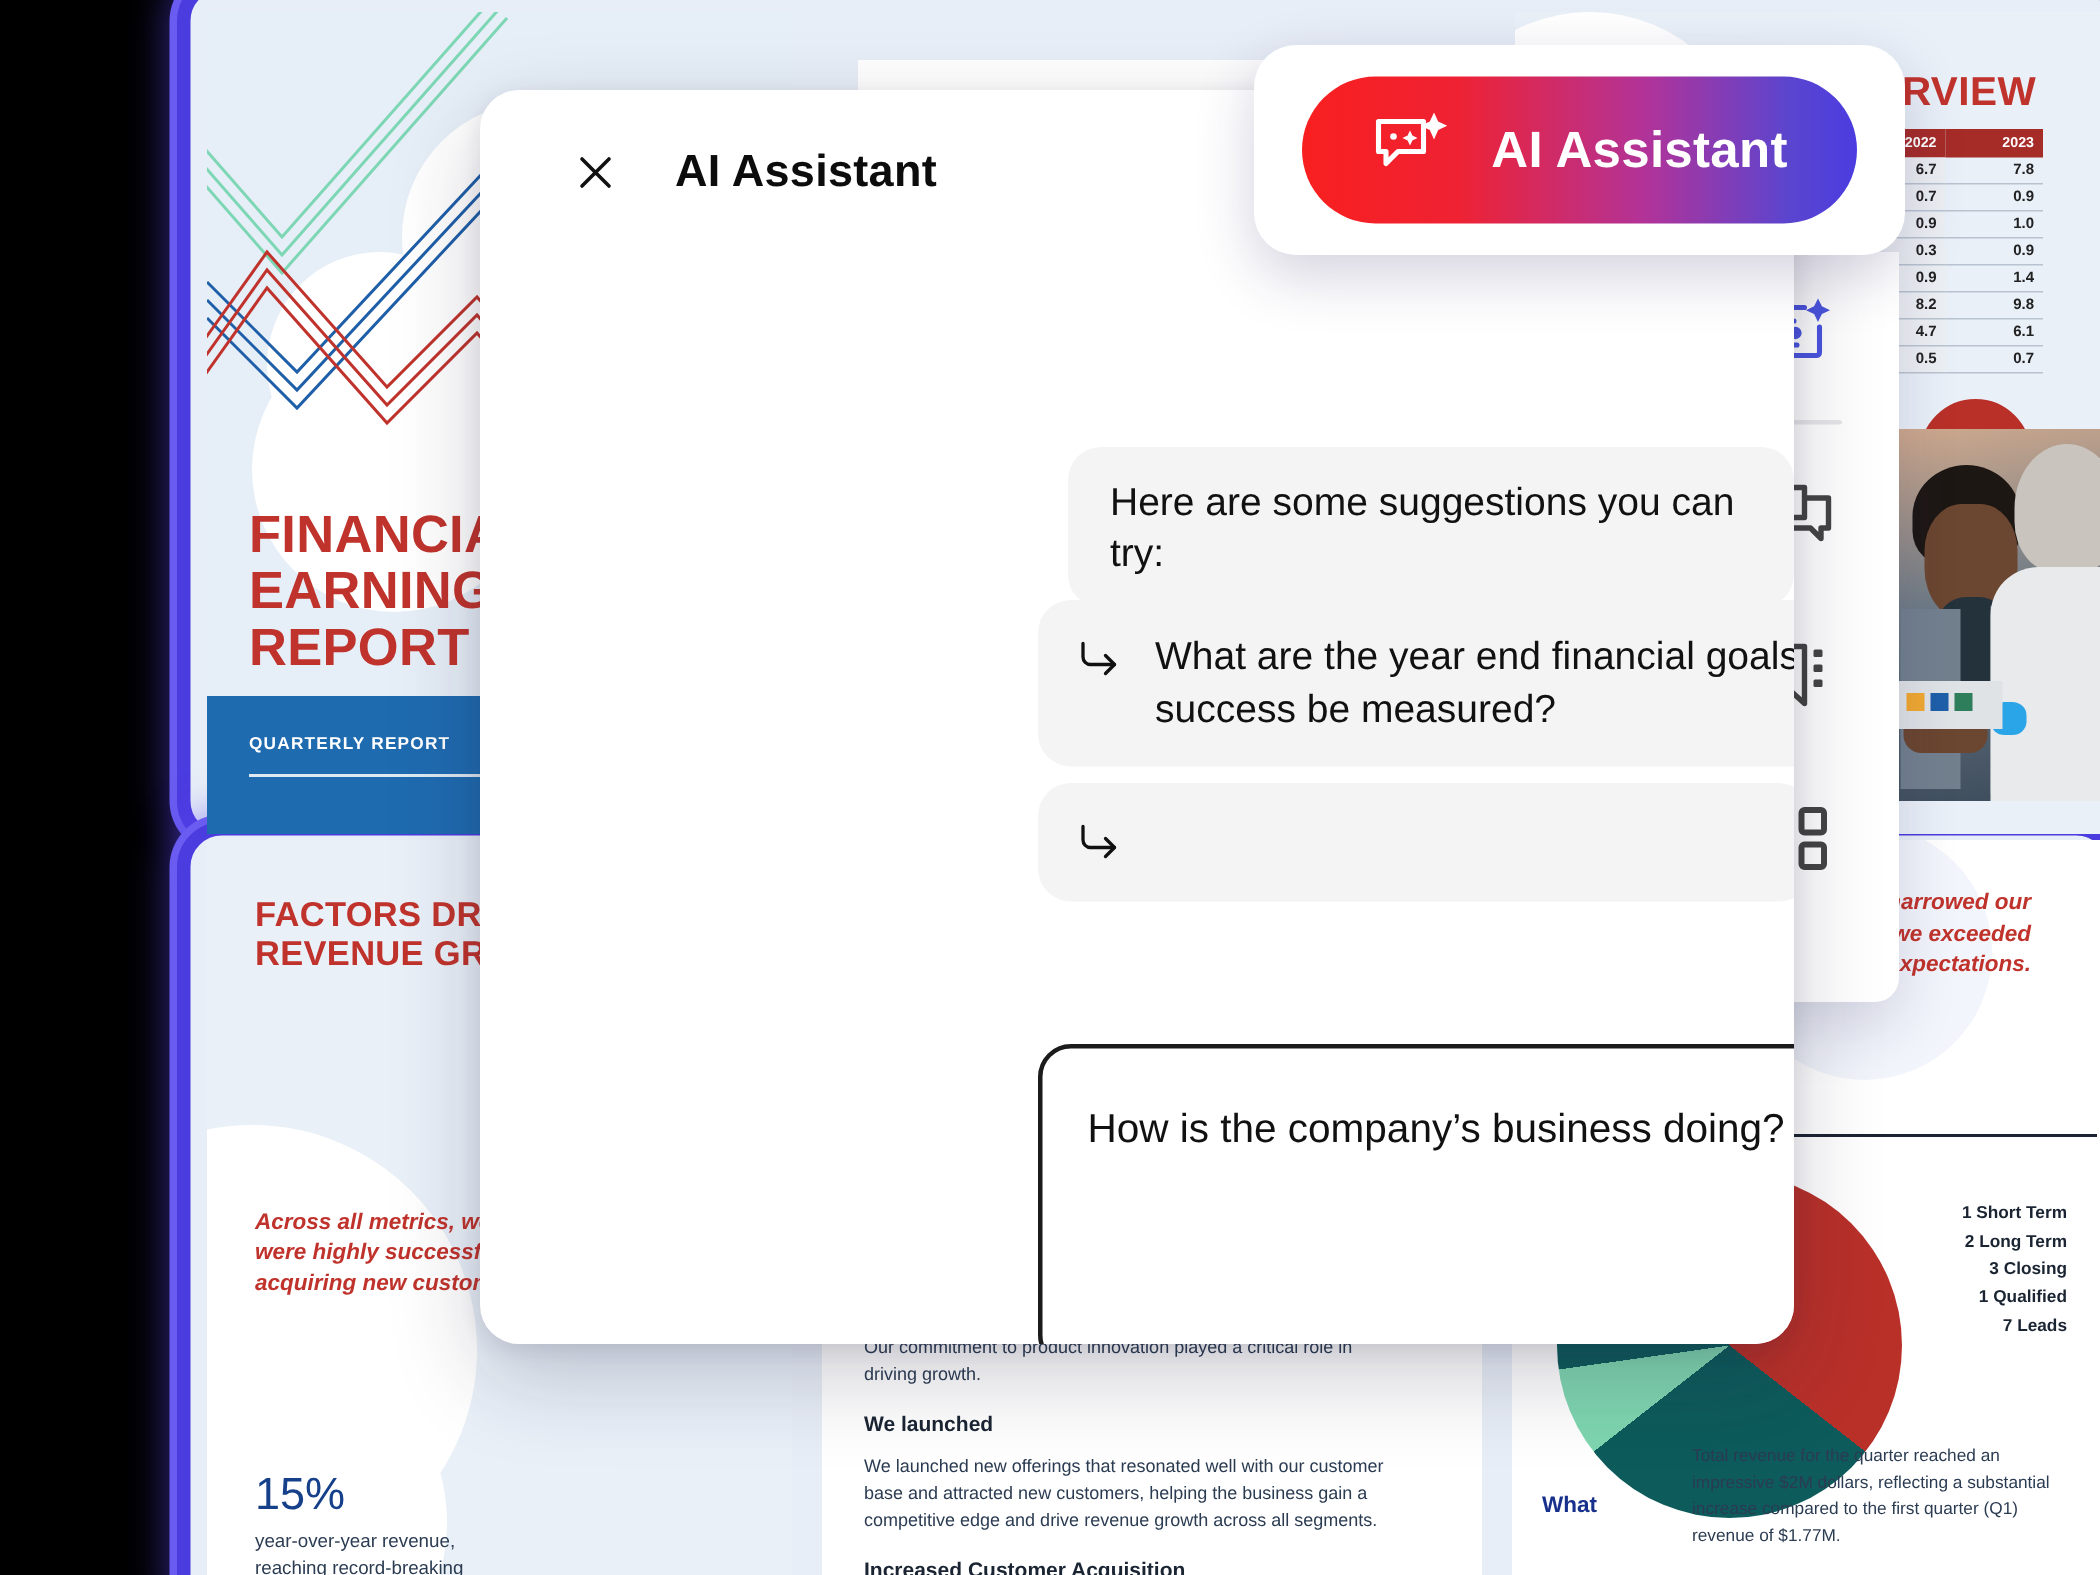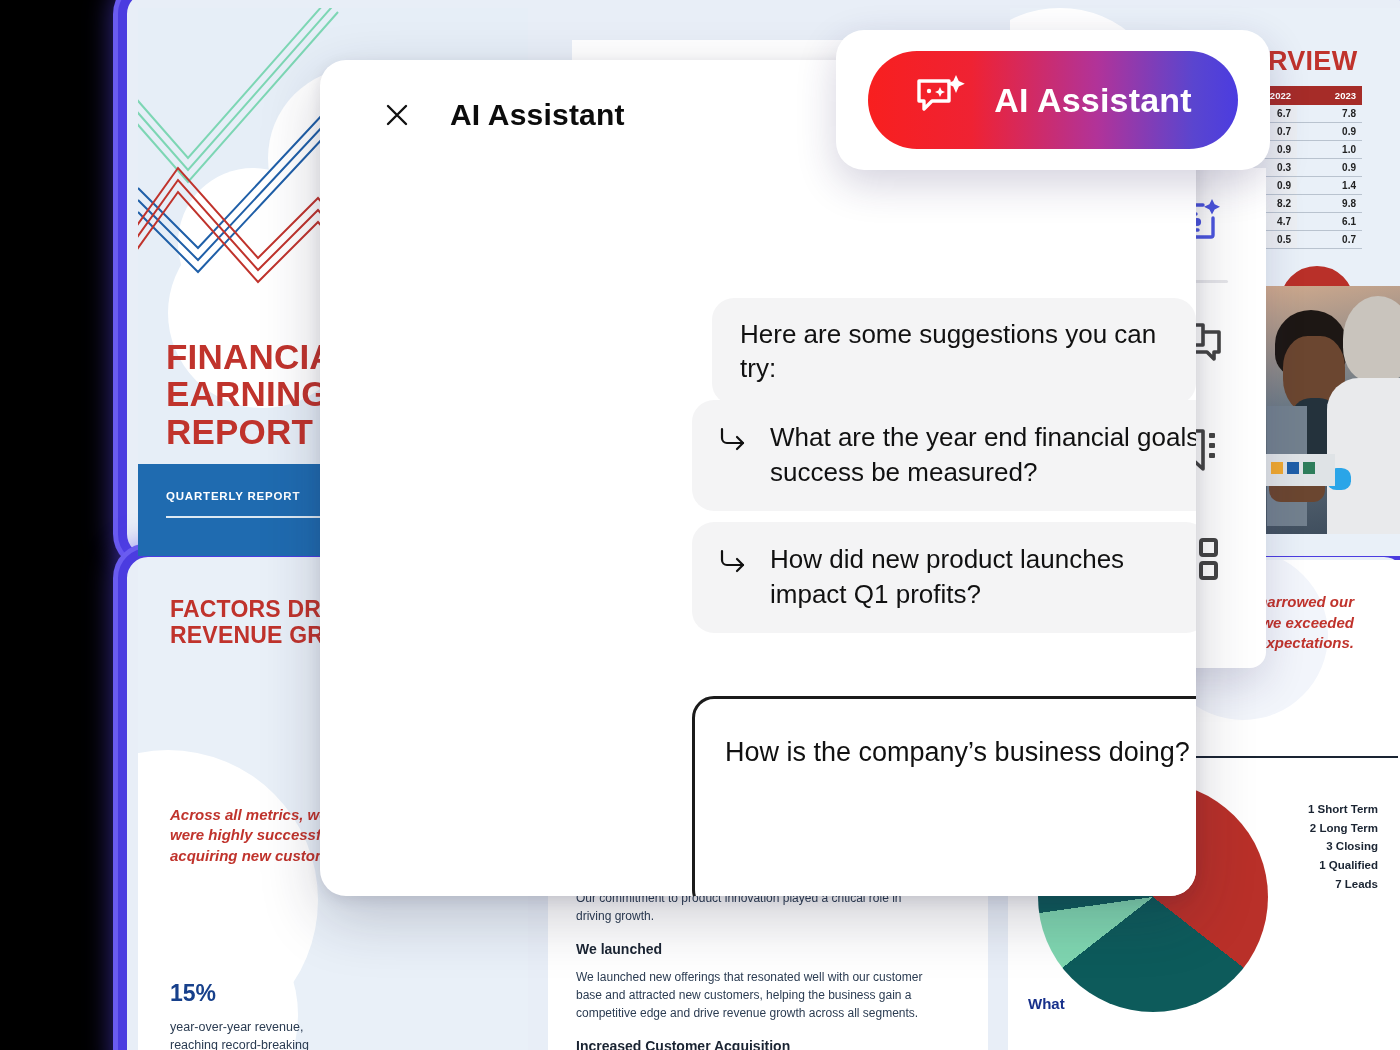--- a/index.html
+++ b/index.html
@@ -99,21 +99,21 @@
   .bl-head {
     position: absolute; left: 32px; top: 36px;
     color:#c0332c; font-weight:800; font-size:23px; line-height:1.15; letter-spacing:.2px;
   }
   .bl-pull {
     position: absolute; left: 32px; top: 245px; width: 190px;
     color:#c0332c; font-weight:800; font-style: italic; font-size:15px; line-height:1.35;
   }
   .bl-stat {
     position: absolute; left: 32px; top: 420px;
-    color:#17408b; font-weight:700; font-size:23px;
+    color:#17408b; font-weight:400; font-size:30px;
   }
   .bl-stat-sub {
     position: absolute; left: 32px; top: 458px; width: 160px;
     color:#2b3c52; font-size:12.5px; line-height:1.45;
   }
 
   
   #botmid { left: 548px; top: 560px; width: 440px; height: 500px; background:#ffffff; }
   .bm-col {
     position: absolute; left: 28px; top: 110px; width: 350px;
@@ -366,20 +366,21 @@
     <div class="br-rule"></div>
     <div class="pie"></div>
     <div class="pie-legend" id="pie-legend">
         <div>1 Short Term</div>
         <div>2 Long Term</div>
         <div>3 Closing</div>
         <div>1 Qualified</div>
         <div>7 Leads</div>
       </div>
     <div class="br-notes-label">What</div>
+    <div class="br-notes-body">Total revenue for the quarter reached an impressive $2M dollars, reflecting a substantial increase compared to the first quarter (Q1) revenue of $1.77M.</div>
   </div>
 
   <div id="toolbar">
     <div class="tb-item">
       <span>
         <svg width="52" height="48" viewBox="0 0 52 48" fill="none" stroke="#4b55e0" stroke-width="3.4" stroke-linecap="round" stroke-linejoin="round">
           <path d="M6 9h26M6 9v30a2 2 0 0 0 2 2h32a2 2 0 0 0 2-2V22"></path>
           <path d="M13 18h12M13 26h6M13 34h14"></path>
           <circle cx="26" cy="26" r="2.4" fill="#4b55e0"></circle>
           <path d="M41 3l2.6 5.2L49 10.8l-5.4 2.6L41 18.6l-2.6-5.2L33 10.8l5.4-2.6z" fill="#4b55e0" stroke="none"></path>
@@ -439,21 +440,20 @@
       <span class="sug-text">What are the year end financial goals and how will success be measured?</span>
     </div>
 
     <div class="sug" id="sug1">
       <span class="arrow-ico">
         <svg width="30" height="26" viewBox="0 0 30 26" fill="none" stroke="#111" stroke-width="2.2" stroke-linecap="round" stroke-linejoin="round">
           <path d="M4 3v9a5 5 0 0 0 5 5h16"></path>
           <path d="M19 11l6 6-6 6"></path>
         </svg>
       </span>
-      <span class="sug-text">How did new product launches impact Q1 profits?</span>
     </div>
 
     <div id="composer">
       <div class="value">How is the company’s business doing?</div>
 
     </div>
   </div>
 
   <div id="ai-fab-wrap">
     <button id="ai-fab">

